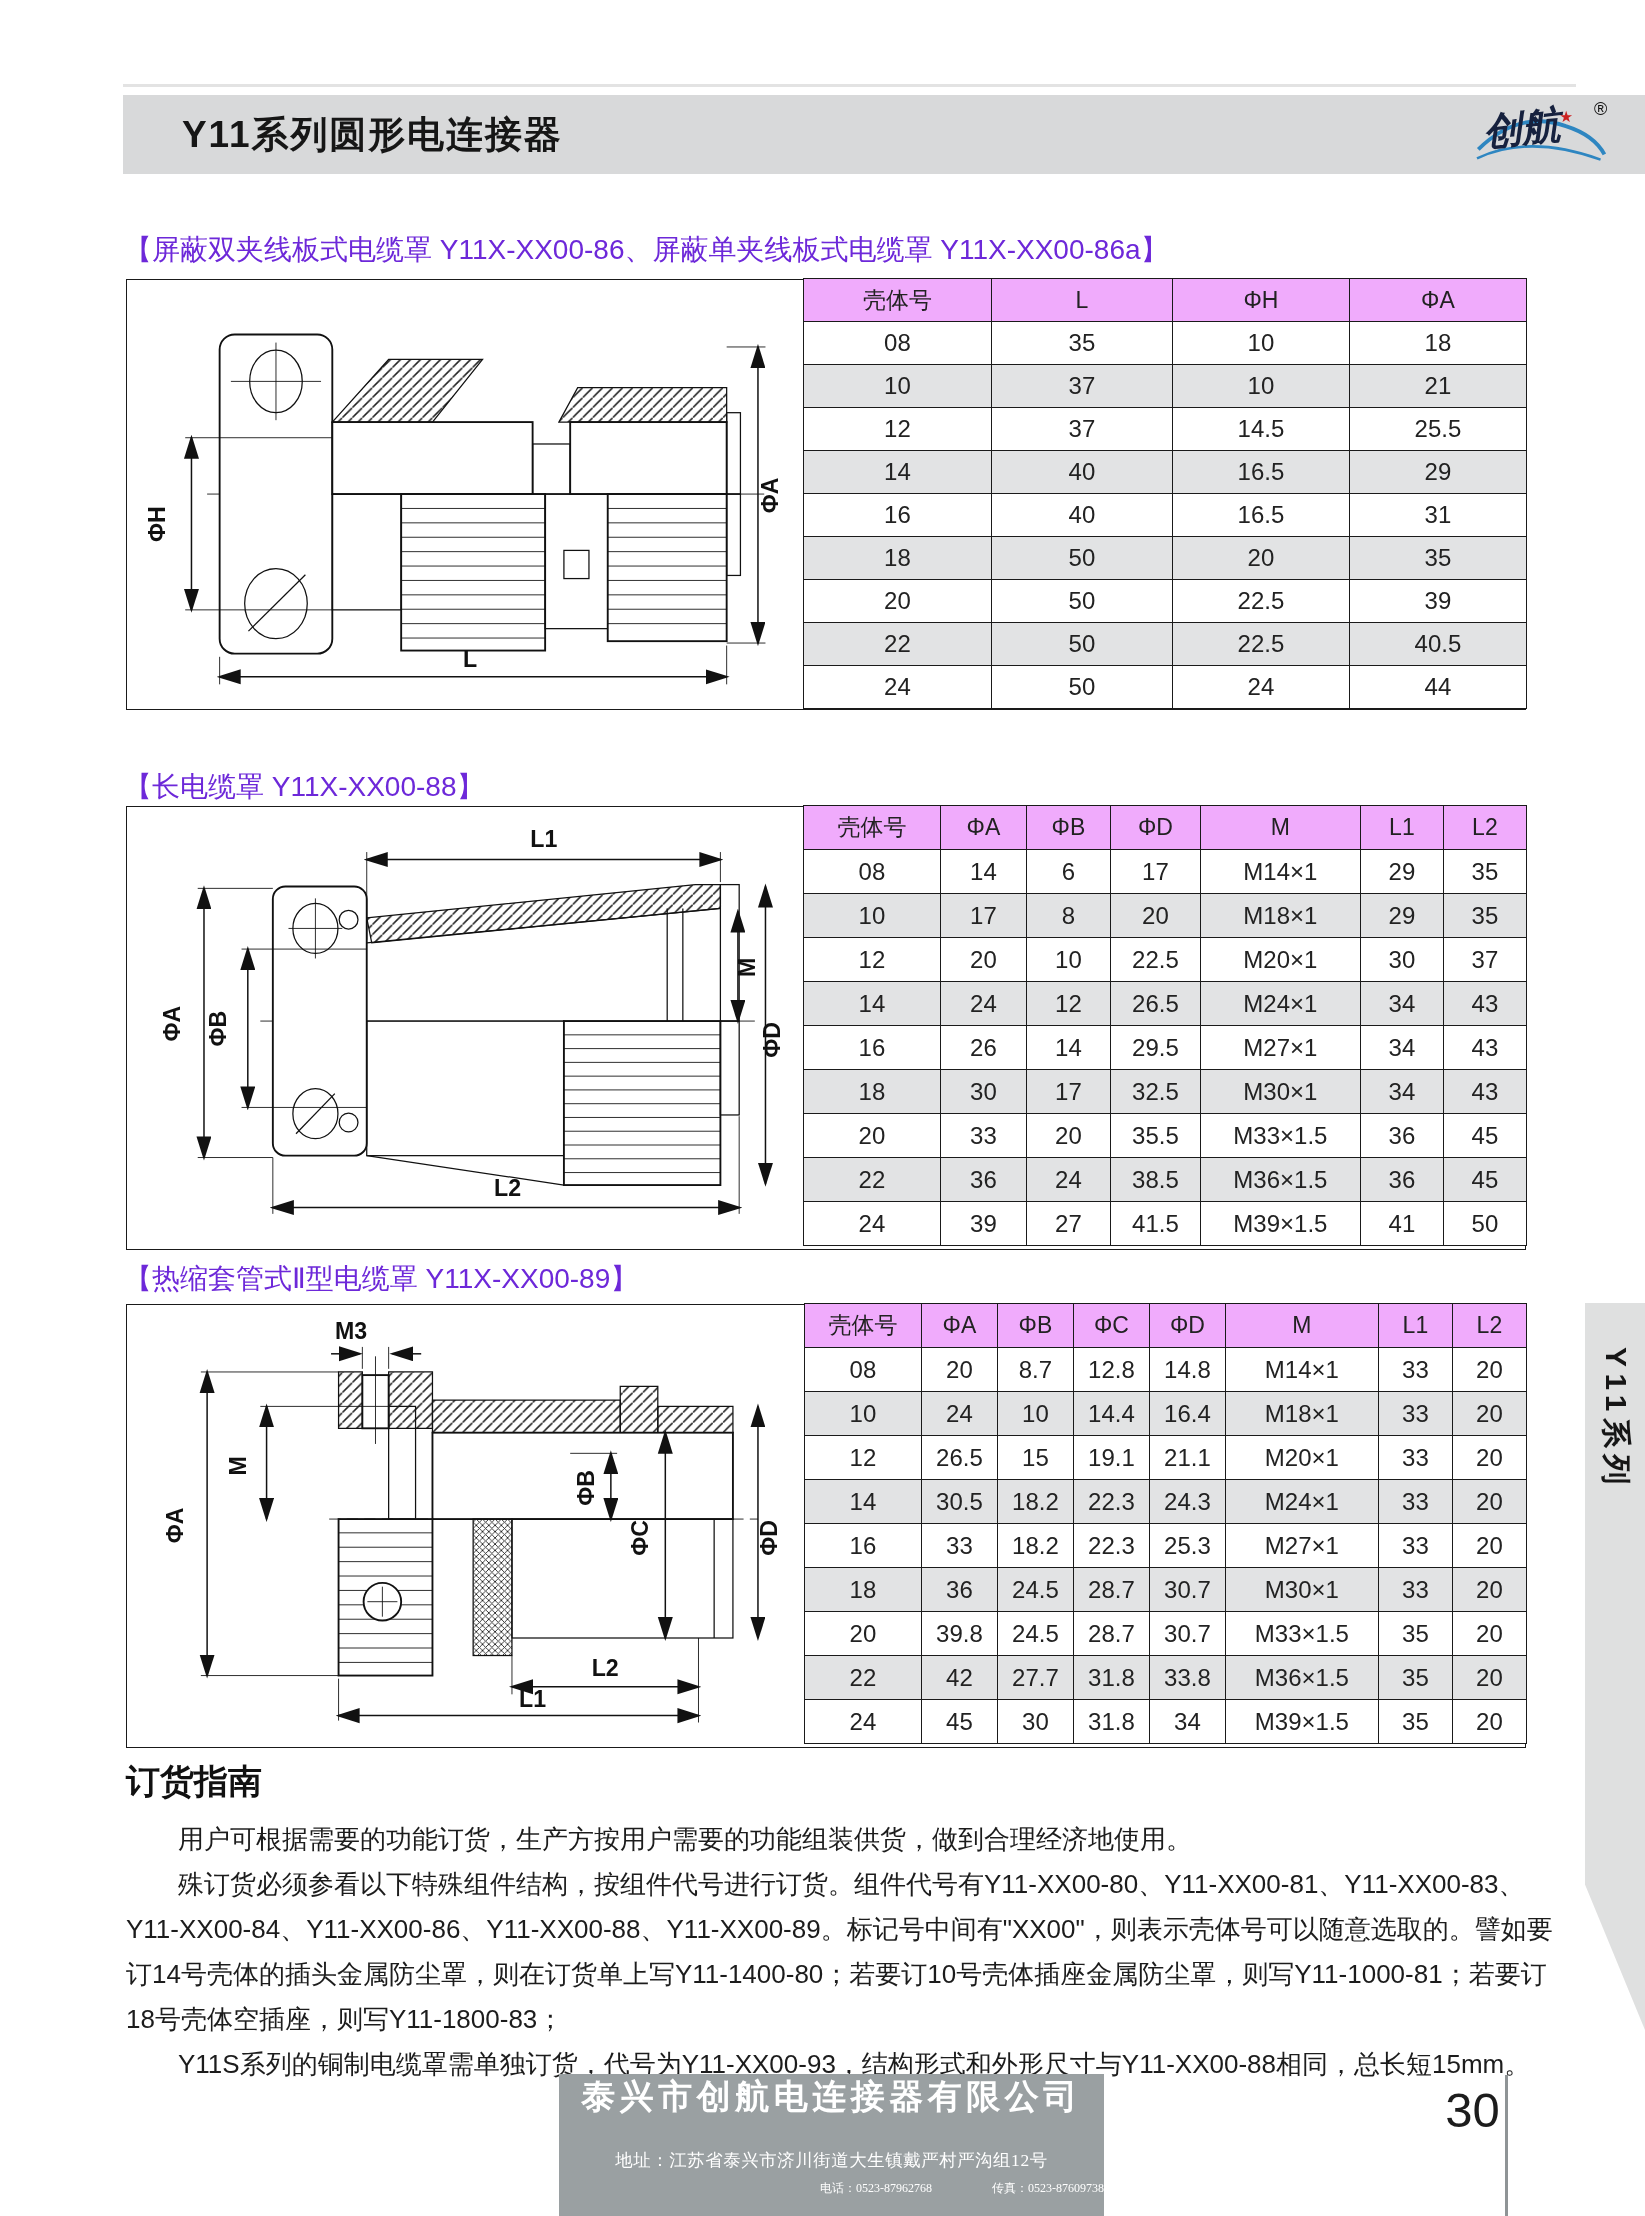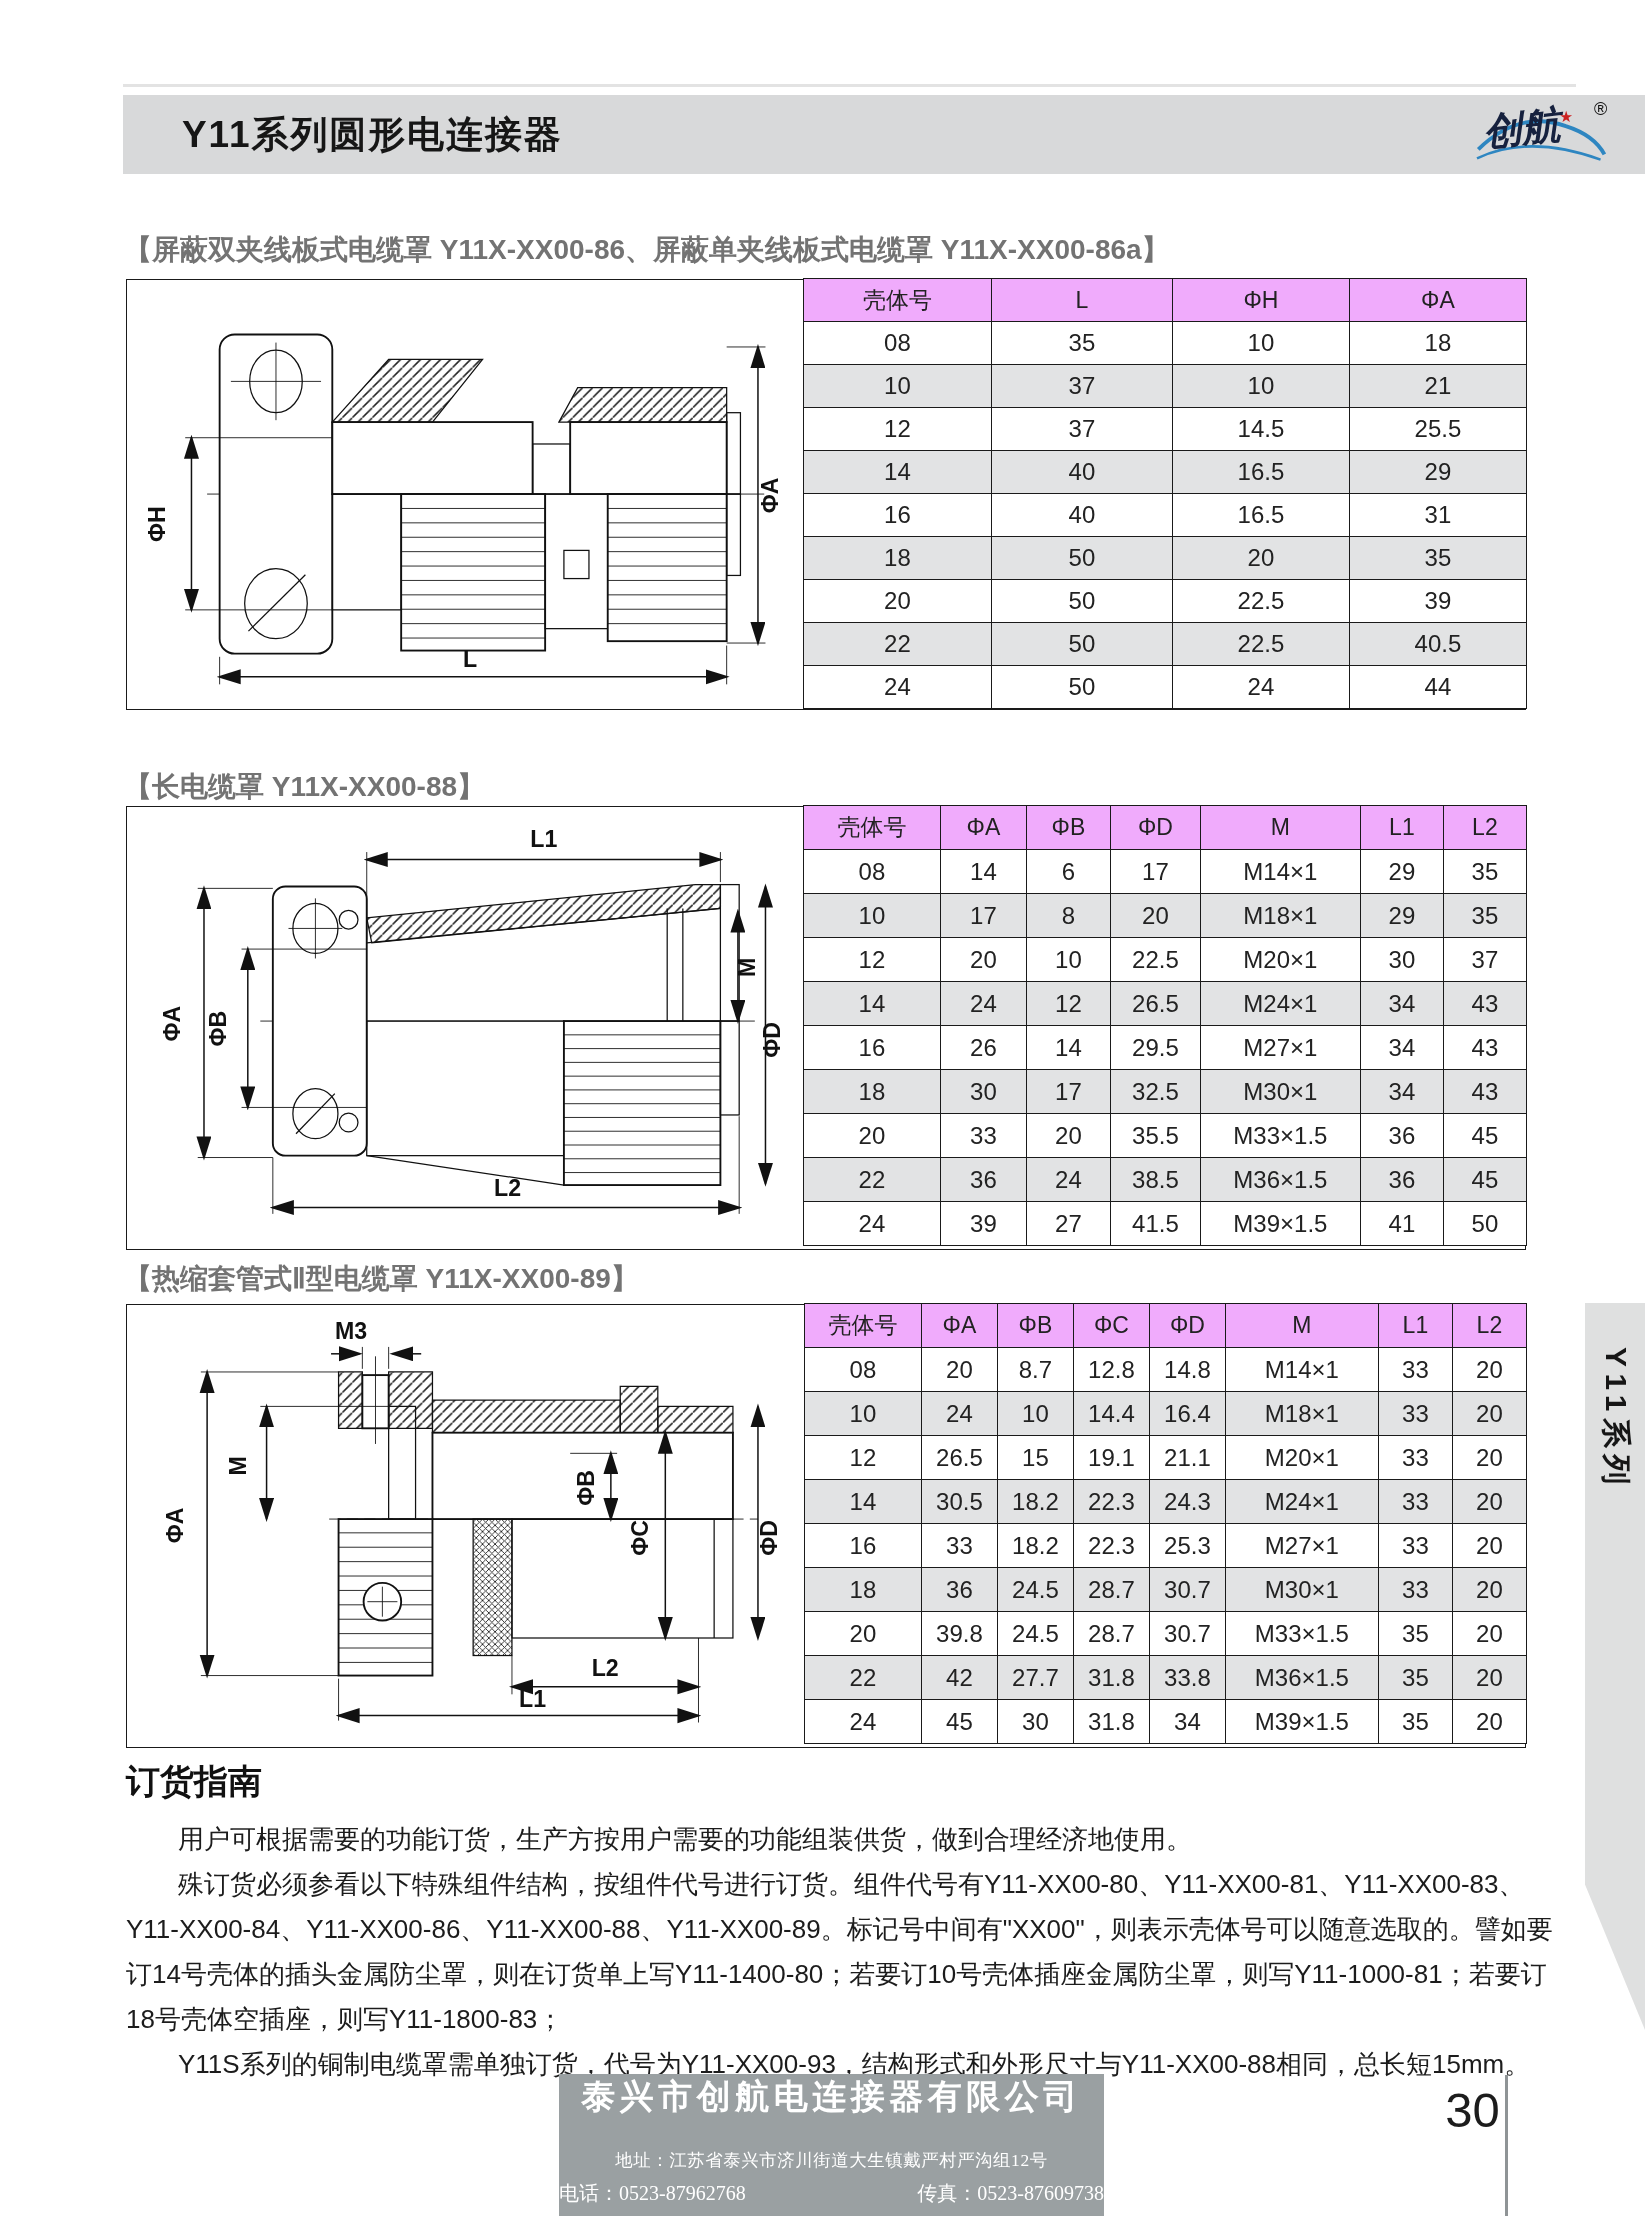--- a/index.html
+++ b/index.html
@@ -6,21 +6,21 @@
   body{width:1645px;height:2216px;position:relative;background:#fff;
        font-family:"Liberation Sans",sans-serif;color:#111;overflow:hidden}
 
   .top-rule{position:absolute;left:123px;top:84px;width:1453px;height:3.2px;background:#e3e3e3}
 
   .header-band{position:absolute;left:123px;top:95px;width:1577px;height:79px;background:#d8d9da}
   .page-title{position:absolute;left:59px;top:50%;transform:translateY(-50%);
               font-size:37px;font-weight:700;letter-spacing:1.9px;color:#161616;white-space:nowrap}
   .logo{position:absolute;right:84px;top:0;width:148px;height:79px}
 
-  .sec-title{position:absolute;left:124px;font-size:28px;font-weight:700;color:#737373;white-space:nowrap}
+  .sec-title{position:absolute;left:124px;font-size:28px;font-weight:400;color:#6d28d9;white-space:nowrap}
   .sec-title.t1{top:231px}
   .sec-title.t2{top:768px}
   .sec-title.t3{top:1260px}
 
   .box{position:absolute;left:126px;width:1398px;border:1.9px solid #1a1a1a;background:#fff}
   .box.b1{top:279px;height:429px}
   .box.b2{top:806px;height:442px}
   .box.b3{top:1304px;height:442px}
 
   .drawing{position:absolute;left:5.2px;top:3.2px;width:651px;height:419px}
@@ -52,21 +52,21 @@
   .dimtxt{font-family:"Liberation Sans",sans-serif;font-size:37px;font-weight:700;fill:#111}
 
   .guide-head{position:absolute;left:126px;top:1759px;font-size:34px;font-weight:700}
   .guide-body{position:absolute;left:126px;top:1817px;width:1446px;font-size:26px;line-height:45px;color:#1c1c1c}
   .guide-body p{margin:0;text-indent:2em}
 
   .footer-box{position:absolute;left:559px;top:2074px;width:545px;height:142px;background:#9aa0a2;
               color:#fff;text-align:center;font-family:"Liberation Serif",serif}
   .company{font-size:34px;font-weight:700;letter-spacing:4.5px;white-space:nowrap}
   .addr{margin-top:28px;font-size:17.4px;letter-spacing:0.6px}
-  .tel-row{margin-top:7.7px;font-size:20px;display:flex;justify-content:space-between;gap:24px}
+  .tel-row{margin-top:7.7px;font-size:12px;display:flex;justify-content:flex-end;gap:60px}
 
   .page-num{position:absolute;left:1437px;top:2082px;width:71px;font-size:49px;color:#1c1c1c;text-align:center}
   .page-vline{position:absolute;left:1505px;top:2075px;width:3.2px;height:141px;background:#8f9496}
 
   .side-tab{position:absolute;left:1585px;top:1303px;width:60px;height:727px;background:#dfe0e0;
             clip-path:polygon(0 0,100% 0,100% 100%,0 80%)}
   .side-tab-label{position:absolute;left:50%;transform:translateX(-50%);top:44px;
             writing-mode:vertical-rl;text-orientation:sideways;font-size:30px;font-weight:700;
             letter-spacing:6.4px;color:#161616;white-space:nowrap}
 </style>

